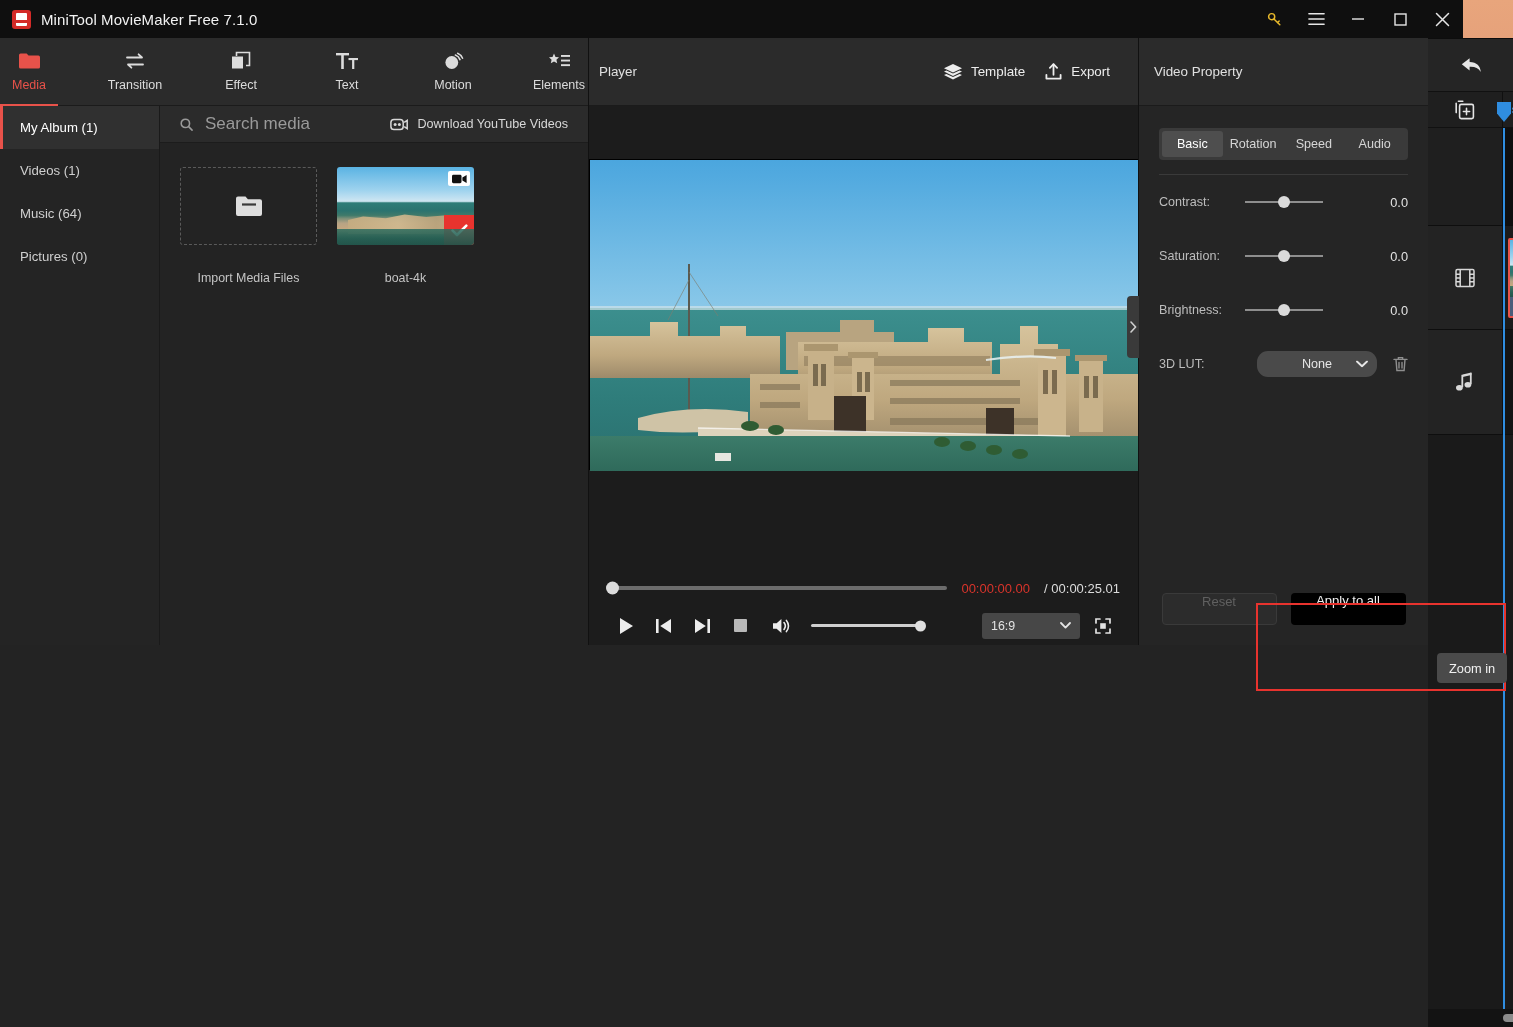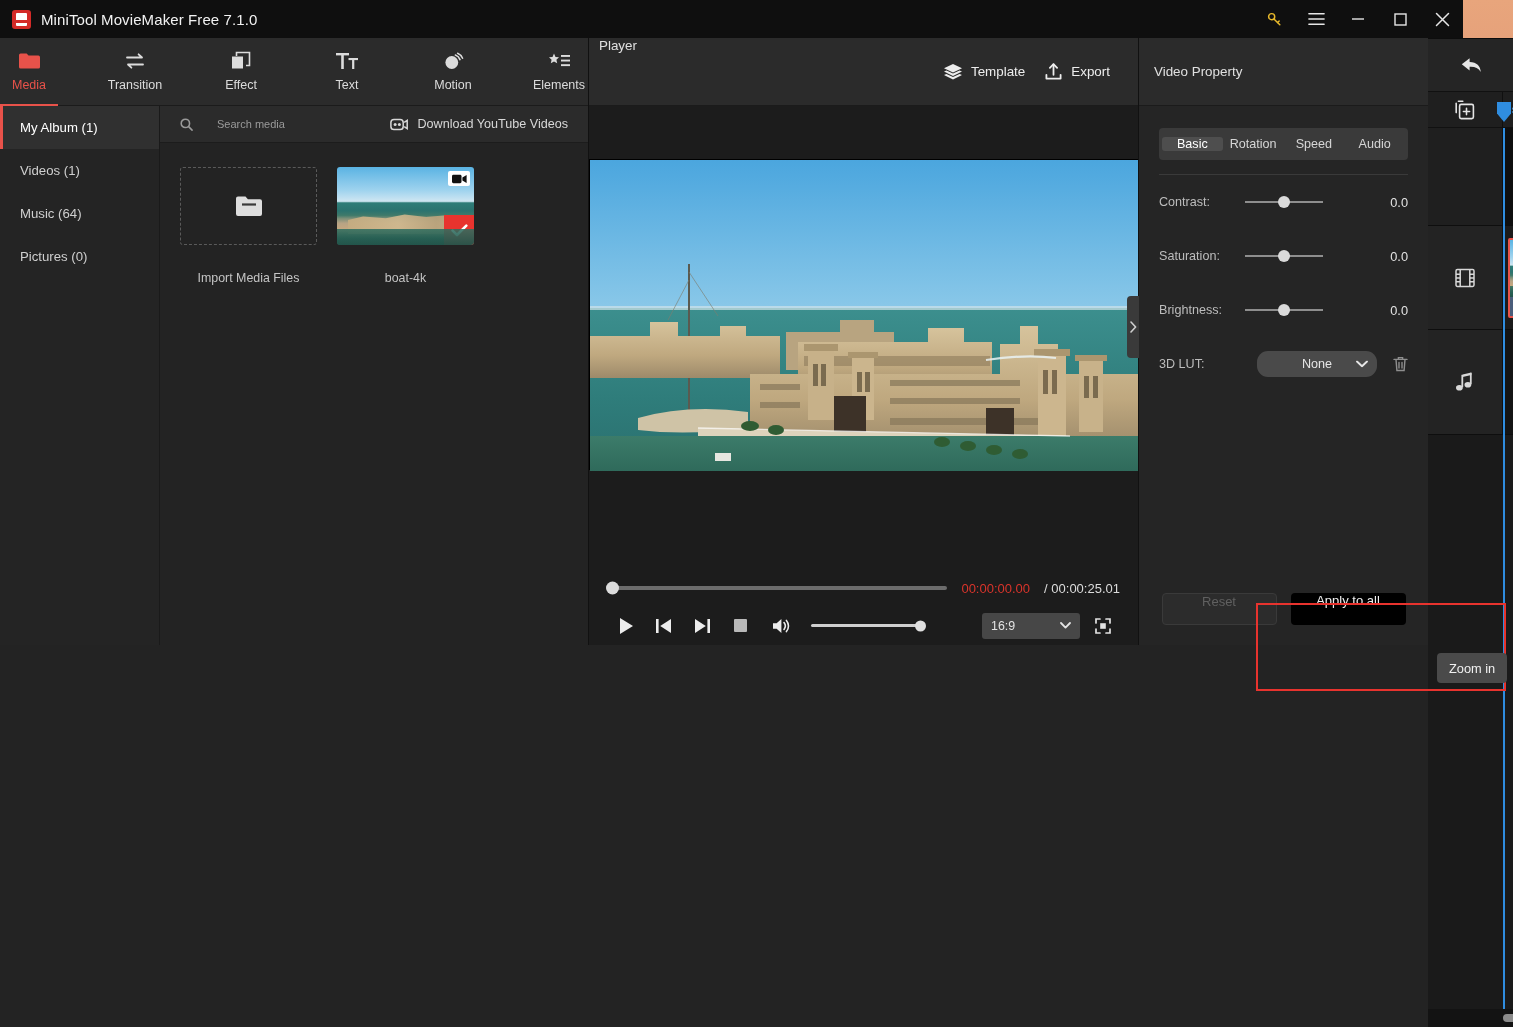--- a/index.html
+++ b/index.html
@@ -95,21 +95,21 @@
   .album-item.active { background:#303030; color:#fff; }
   .album-item.active::before {
     content:""; position:absolute; left:0; top:0; bottom:0; width:3px; background:#e8524a;
   }
 
   #mediapane { flex:1; display:flex; flex-direction:column; min-width:0; }
   #mediabar {
     height:37px; flex:0 0 37px; display:flex; align-items:center;
     background:#2b2b2b; border-bottom:1px solid #1c1c1c; padding:0 20px;
   }
-  #search-wrap { display:flex; align-items:center; gap:24px; color:#9a9a9a; font-size:11px; }
+  #search-wrap { display:flex; align-items:center; gap:12px; color:#9a9a9a; font-size:17px; }
   #media-bar-spacer { flex:1; }
   #yt-wrap { display:flex; align-items:center; gap:9px; color:#d8d8d8; font-size:12.6px; }
 
   #mediagrid { flex:1; padding:24px 20px; display:flex; gap:20px; align-items:flex-start; }
   .media-cell { width:137px; }
   .import-box {
     width:137px; height:78px; border:1.5px dashed #5a5a5a; border-radius:3px;
     display:flex; align-items:center; justify-content:center;
   }
   .media-thumb {
@@ -139,21 +139,21 @@
     clip-path: polygon(0% 35%,12% 20%,30% 28%,45% 10%,62% 22%,78% 14%,100% 30%,100% 100%,0% 100%);
   }
   .scene::after {
     content:""; position:absolute; left:0; right:0; bottom:0; height:20%;
     background: linear-gradient(180deg, rgba(46,110,96,.85), rgba(34,84,74,.95));
   }
 
   
   #playercol { flex:1; display:flex; flex-direction:column; background:#1c1c1c; min-width:0; position:relative; }
   #playerhdr {
-    height:68px; flex:0 0 68px; display:flex; padding:0 18px 0 10px;
+    height:68px; flex:0 0 68px; display:flex; align-items:center; padding:0 18px 0 10px;
     background:#2b2b2b; border-bottom:1px solid #1b1b1b;
   }
   #player-title { color:#e0e0e0; font-size:13.4px; }
   #player-hdr-spacer { flex:1; }
   .hdr-btn { display:flex; align-items:center; gap:9px; color:#ededed; font-size:13.4px; padding:6px 10px; border-radius:3px;}
 
   #stage { flex:1; display:flex; align-items:flex-start; justify-content:center; padding-top:53px; }
   #preview { width:549px; height:311px; border:1px solid #000; }
 
   #playerctl { height:75px; flex:0 0 75px; padding:0 18px; }
@@ -182,21 +182,21 @@
 
   
   #propcol { width:290px; flex:0 0 290px; background:#252525; display:flex; flex-direction:column; border-left:1px solid #111; position:relative;}
   #prophdr { height:68px; flex:0 0 68px; display:flex; align-items:center; padding-left:15px; background:#2b2b2b; border-bottom:1px solid #1b1b1b; }
   #prop-title { color:#e0e0e0; font-size:13.4px; }
   #propbody { flex:1; padding:22px 20px 0 20px; }
   #tabstrip {
     height:32px; background:#3a3a3a; border-radius:4px; display:flex; align-items:center; padding:3px;
   }
   .ptab {
-    flex:1; height:14px; display:flex;align-items:center;justify-content:center;
+    flex:1; height:26px; display:flex;align-items:center;justify-content:center;
     color:#d6d6d6; font-size:12.6px; border-radius:3px;
   }
   .ptab.active { background:#4e4e4e; color:#fff; }
   #tab-divider { height:1px; background:#3a3a3a; margin:14px 0 0 0; }
 
   .prop-row { display:flex; align-items:center; height:54px; }
   .prop-label { width:80px; color:#bdbdbd; font-size:12.6px; }
   .prop-slider { position:relative; width:78px; height:2px; background:#8e8e8e; margin-left:6px; }
   .prop-knob { position:absolute; left:50%; top:50%; transform:translate(-50%,-50%); width:12px;height:12px;border-radius:50%;background:#dadada;}
   .prop-val { margin-left:auto; color:#e2e2e2; font-size:12.8px; }

